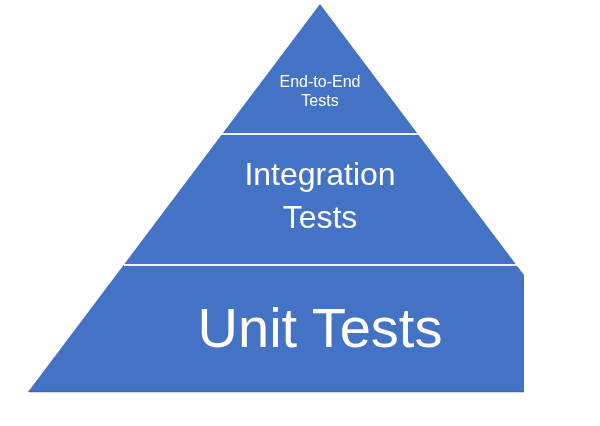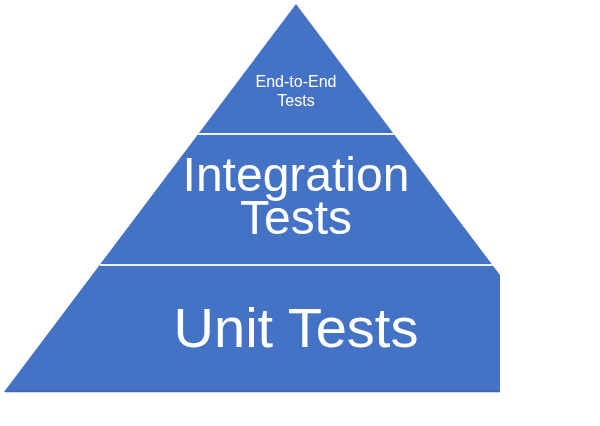--- a/index.html
+++ b/index.html
@@ -7,20 +7,21 @@
     padding: 0;
     background: #ffffff;
   }
   .stage {
     position: relative;
     width: 500px;
     height: 426px;
     background: var(--color-background, #ffffff);
     overflow: hidden;
     font-family: "Liberation Sans", "DejaVu Sans", sans-serif;
+    margin-left: 24px;
   }
   .stage svg {
     position: absolute;
     left: 0;
     top: 0;
     display: block;
   }
   .tier-label {
     position: absolute;
     left: 296px;
@@ -30,21 +31,21 @@
     color: var(--color-label-text, #ffffff);
     font-weight: 400;
   }
   .tier-label--e2e {
     top: 72px;
     font-size: 16px;
     line-height: 19px;
   }
   .tier-label--integration {
     top: 153px;
-    font-size: 48px;
+    font-size: 32px;
     line-height: 43px;
   }
   .tier-label--unit {
     top: 302px;
     font-size: 56px;
     line-height: 52px;
   }
 </style>
 </head>
 <body>

